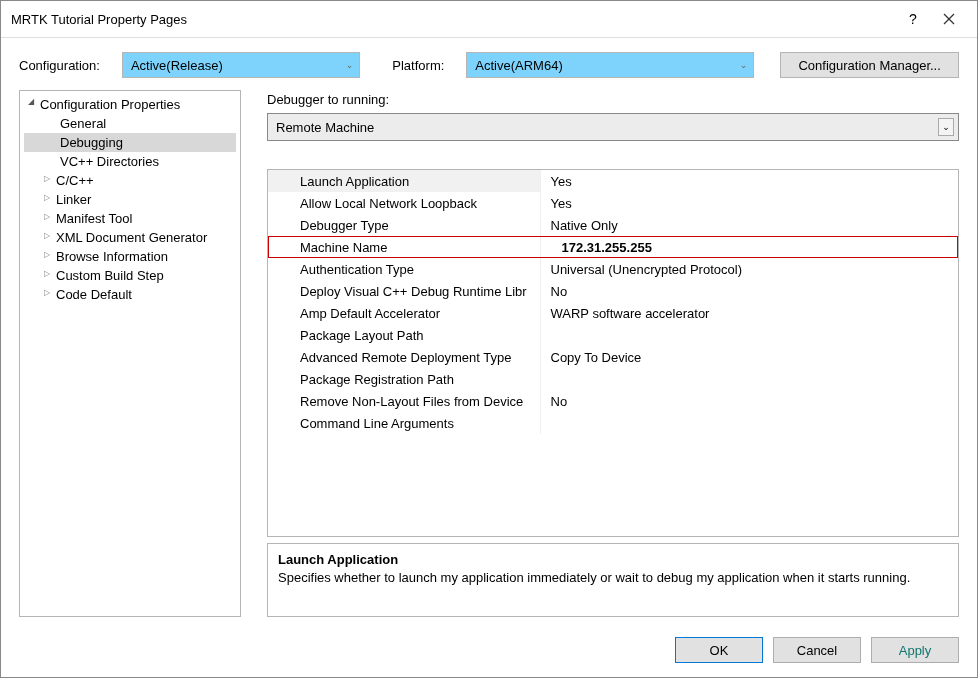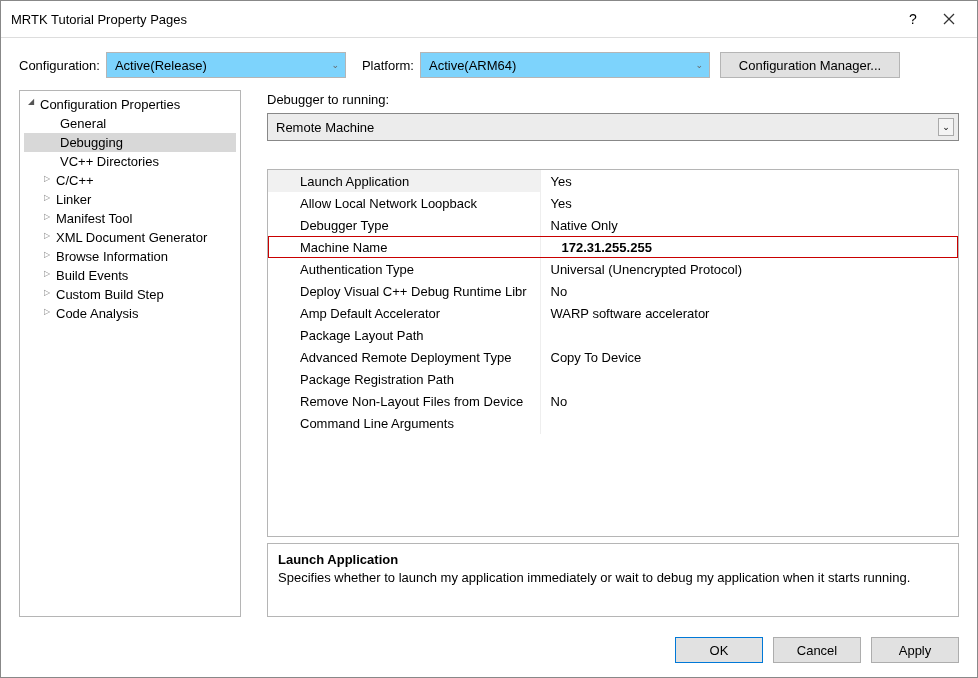--- a/index.html
+++ b/index.html
@@ -1,20 +1,20 @@
 <!DOCTYPE html>
 <html><head>
   <meta charset="utf-8">
   <style>
     * { box-sizing: border-box; margin: 0; padding: 0; font-family: "Segoe UI", Tahoma, sans-serif; }
     body { width: 978px; height: 678px; background: #fff; border: 1px solid #888; display: flex; flex-direction: column; font-size: 13px; color: #000; }
     .titlebar { display: flex; align-items: center; padding: 6px 10px; border-bottom: 1px solid #ddd; }
     .titlebar-title { flex: 1; font-size: 13px; }
     .titlebar-btn { width: 36px; height: 24px; display: flex; align-items: center; justify-content: center; font-size: 14px; }
-    .top-row { display: flex; align-items: center; gap: 6px; padding: 14px 18px 12px 18px; }
+    .top-row { display: flex; align-items: center; gap: 22px; padding: 14px 18px 12px 18px; }
     .top-row label { font-size: 13px; }
     .combo { border: 1px solid #b5b5b5; background: #7dd3fc; height: 26px; display: flex; align-items: center; justify-content: space-between; padding: 0 6px 0 8px; cursor: default; }
     .combo .chev { font-size: 9px; color: #666; }
     .config-combo { width: 240px; }
     .platform-combo { width: 290px; }
     .cfg-mgr-btn { width: 180px; height: 26px; border: 1px solid #b5b5b5; background: #e1e1e1; text-align: center; display: flex; align-items: center; justify-content: center; margin-left: 4px; }
     .main { flex: 1; display: flex; padding: 0 18px 10px 18px; gap: 26px; }
     .tree { width: 222px; border: 1px solid #b5b5b5; padding: 4px 4px; overflow: auto; }
     .tree-item { padding: 2px 4px 2px 18px; cursor: default; white-space: nowrap; position: relative; }
     .tree-item.root-item { padding-left: 16px; font-size: 13px; }
@@ -34,21 +34,21 @@
     .prop-grid tr.sel td.name { background: #f1f1f1; }
     .prop-grid td.val { padding-left: 10px; }
     .prop-grid tr.hl { outline: 1px solid #c90000; outline-offset: -1px; }
     .prop-grid tr.hl td.val { font-weight: 700; padding-left: 21px; }
     .desc-box { border: 1px solid #b5b5b5; margin-top: 6px; padding: 8px 10px; height: 74px; }
     .desc-title { font-weight: 600; font-size: 13px; margin-bottom: 2px; }
     .desc-text { font-size: 13px; line-height: 1.35; }
     .footer { display: flex; justify-content: flex-end; gap: 10px; padding: 10px 18px 14px 18px; }
     .btn { width: 88px; height: 26px; border: 1px solid #adadad; background: #e1e1e1; display: flex; align-items: center; justify-content: center; font-size: 13px; }
     .btn.default-btn { border: 1.5px solid #0078d7; }
-    .btn.disabled-btn { color: #000000; }
+    .btn.disabled-btn { color: #0f766e; }
   </style>
 </head>
 <body>
 
 <div class="titlebar">
   <div class="titlebar-title">MRTK Tutorial Property Pages</div>
   <div class="titlebar-btn">?</div>
   <div class="titlebar-btn">
     <svg width="12" height="12" viewBox="0 0 12 12">
         <line x1="1" y1="1" x2="11" y2="11" stroke="#333" stroke-width="1.2"></line>
@@ -76,23 +76,22 @@
     <div class="tree-item root-item">Configuration Properties</div>
     <div id="tree-children">
         <div class="tree-item child">General</div>
         <div class="tree-item child selected">Debugging</div>
         <div class="tree-item child">VC++ Directories</div>
         <div class="tree-item collapsed">C/C++</div>
         <div class="tree-item collapsed">Linker</div>
         <div class="tree-item collapsed">Manifest Tool</div>
         <div class="tree-item collapsed">XML Document Generator</div>
         <div class="tree-item collapsed">Browse Information</div>
-        <div class="tree-item collapsed">Build Events</div>
         <div class="tree-item collapsed">Custom Build Step</div>
-        <div class="tree-item collapsed">Code Analysis</div>
+        <div class="tree-item collapsed">Code Default</div>
       </div>
   </div>
 
   <div class="right">
     <div class="dbg-label">Debugger to running:</div>
     <div class="dbg-combo">
       <span>Remote Machine</span>
       <span class="chev">⌄</span>
     </div>
     <div class="prop-grid">

